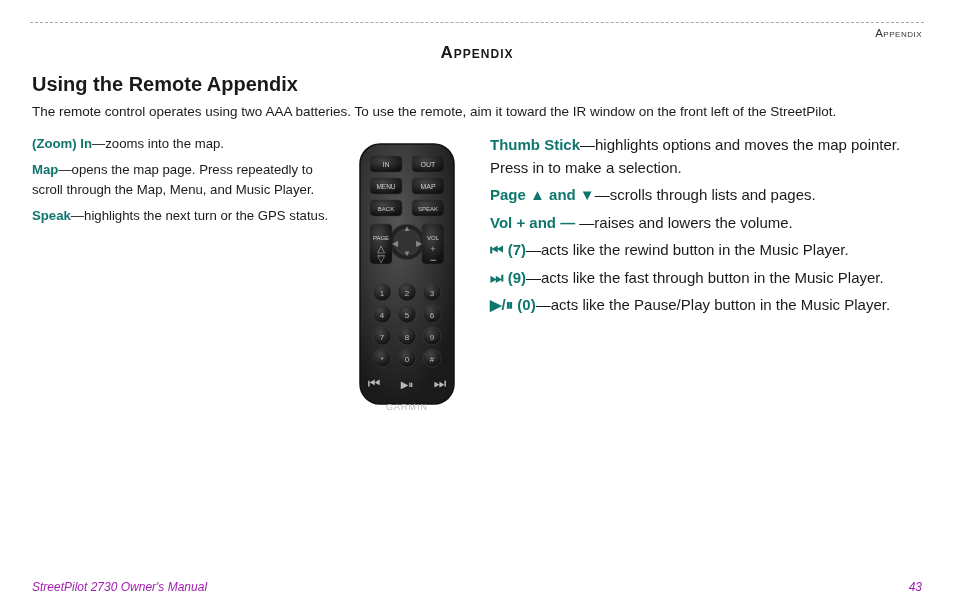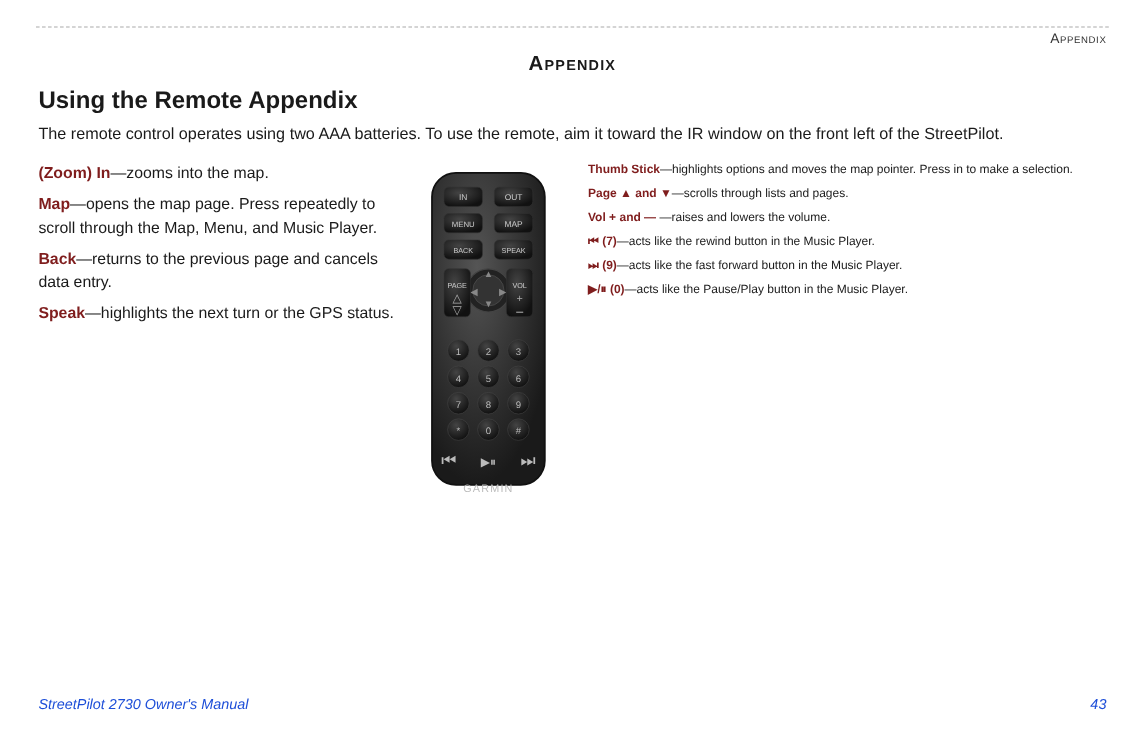--- a/index.html
+++ b/index.html
@@ -65,54 +65,54 @@
       flex-shrink: 0;
       font-size: 13.2px;
       line-height: 1.5;
     }
 
     .left-col p {
       margin-bottom: 6px;
     }
 
     .blue-bold {
-      color: #7f1d1d;
+      color: #0f766e;
       font-weight: bold;
     }
 
     .remote-img-container {
       width: 130px;
       flex-shrink: 0;
       display: flex;
       justify-content: center;
       align-items: flex-start;
       padding-top: 0px;
     }
 
     .right-col {
       flex: 1;
-      font-size: 10px;
+      font-size: 15px;
       line-height: 1.5;
       padding-left: 18px;
     }
 
     .right-col p {
       margin-bottom: 5px;
     }
 
     .footer {
       position: absolute;
       bottom: 14px;
       left: 32px;
       right: 32px;
       display: flex;
       justify-content: space-between;
       font-style: italic;
       font-size: 12px;
-      color: #1d4ed8;
+      color: #a21caf;
     }
 
     
     .remote-svg {
       width: 110px;
     }
   </style>
 </head>
 <body>
 
@@ -125,23 +125,20 @@
 <div class="intro-text">The remote control operates using two AAA batteries. To use the remote, aim it toward the IR window on the front left of the StreetPilot.</div>
 
 <div class="main-content">
 
   <div class="left-col">
     <p>
       <span class="blue-bold">(Zoom) In</span><span>—zooms into the map.</span>
     </p>
     <p>
       <span class="blue-bold">Map</span><span>—opens the map page. Press repeatedly to scroll through the Map, Menu, and Music Player.</span>
-    </p>
-    <p>
-      <span class="blue-bold">Back</span><span>—returns to the previous page and cancels data entry.</span>
     </p>
     <p>
       <span class="blue-bold">Speak</span><span>—highlights the next turn or the GPS status.</span>
     </p>
   </div>
 
   <div class="remote-img-container">
     <svg class="remote-svg" viewBox="0 0 110 290" xmlns="http://www.w3.org/2000/svg">
 
       <defs>
@@ -233,21 +230,21 @@
     <p>
       <span class="blue-bold">Page ▲ and ▼</span><span>—scrolls through lists and pages.</span>
     </p>
     <p>
       <span class="blue-bold">Vol + and —</span><span> —raises and lowers the volume.</span>
     </p>
     <p>
       <span class="blue-bold">⏮ (7)</span><span>—acts like the rewind button in the Music Player.</span>
     </p>
     <p>
-      <span class="blue-bold">⏭ (9)</span><span>—acts like the fast forward button in the Music Player.</span>
+      <span class="blue-bold">⏭ (9)</span><span>—acts like the fast through button in the Music Player.</span>
     </p>
     <p>
       <span class="blue-bold">▶/⏸ (0)</span><span>—acts like the Pause/Play button in the Music Player.</span>
     </p>
   </div>
 </div>
 
 <div class="footer">
   <span>StreetPilot 2730 Owner's Manual</span>
   <span>43</span>

